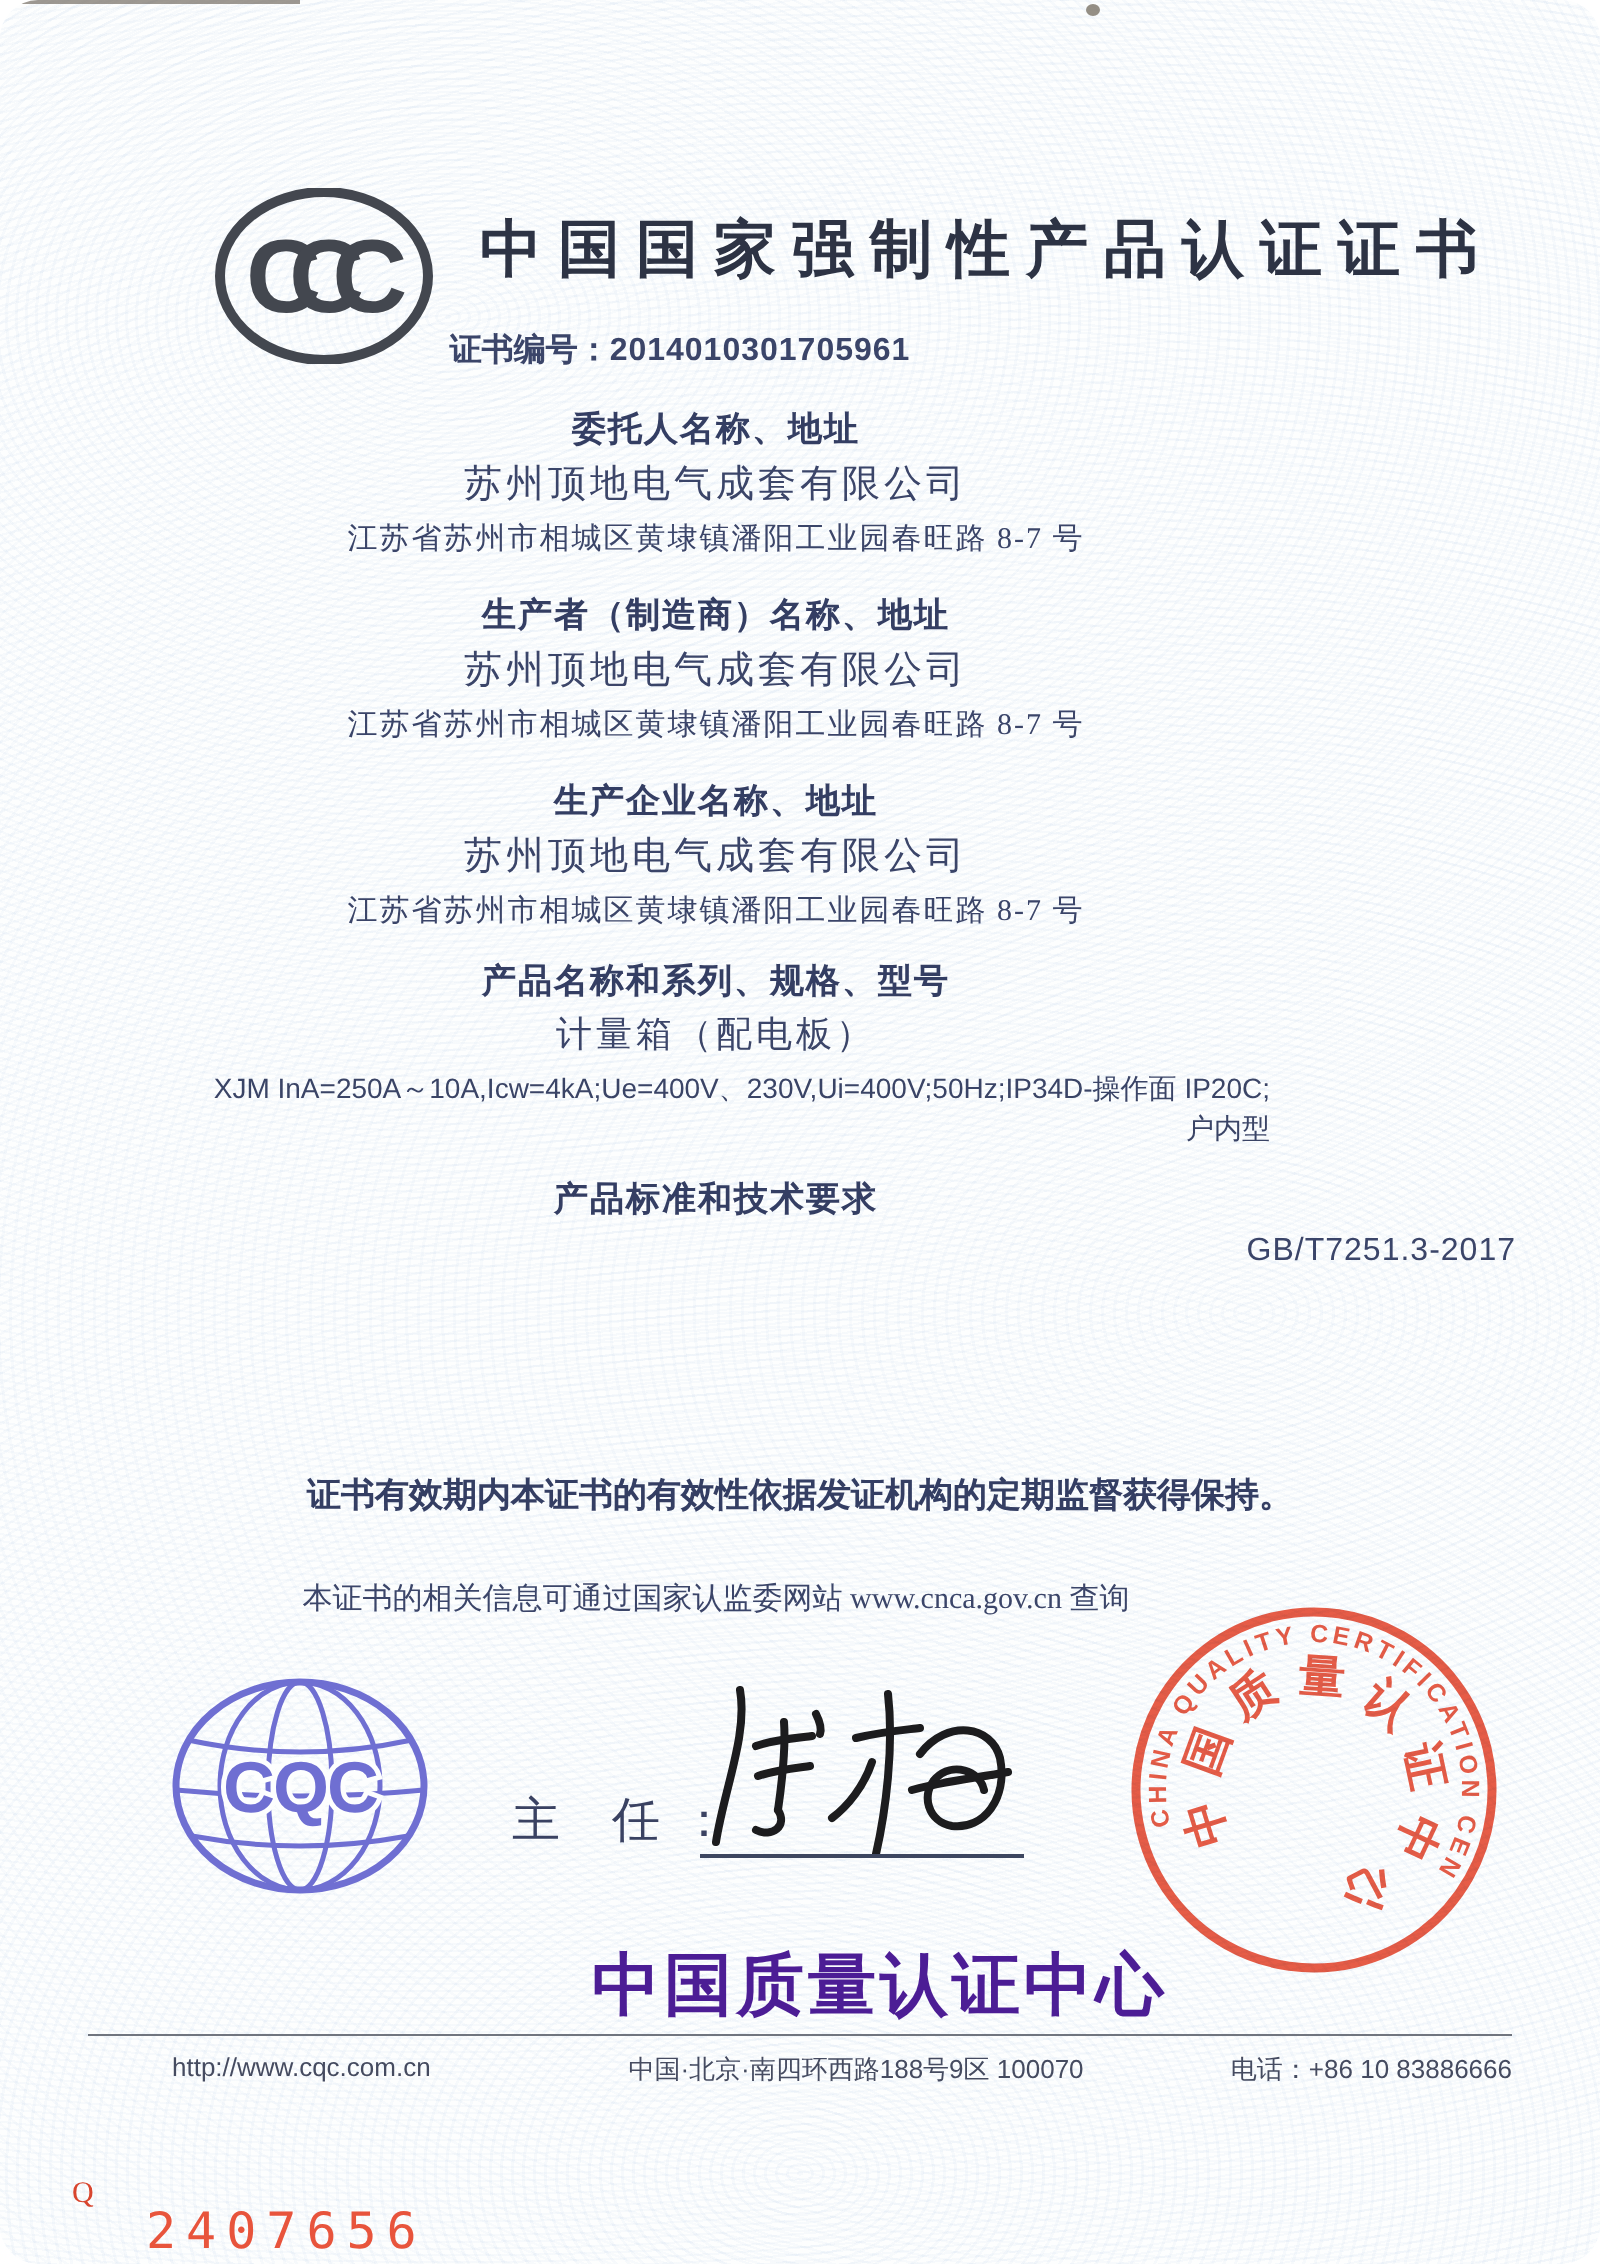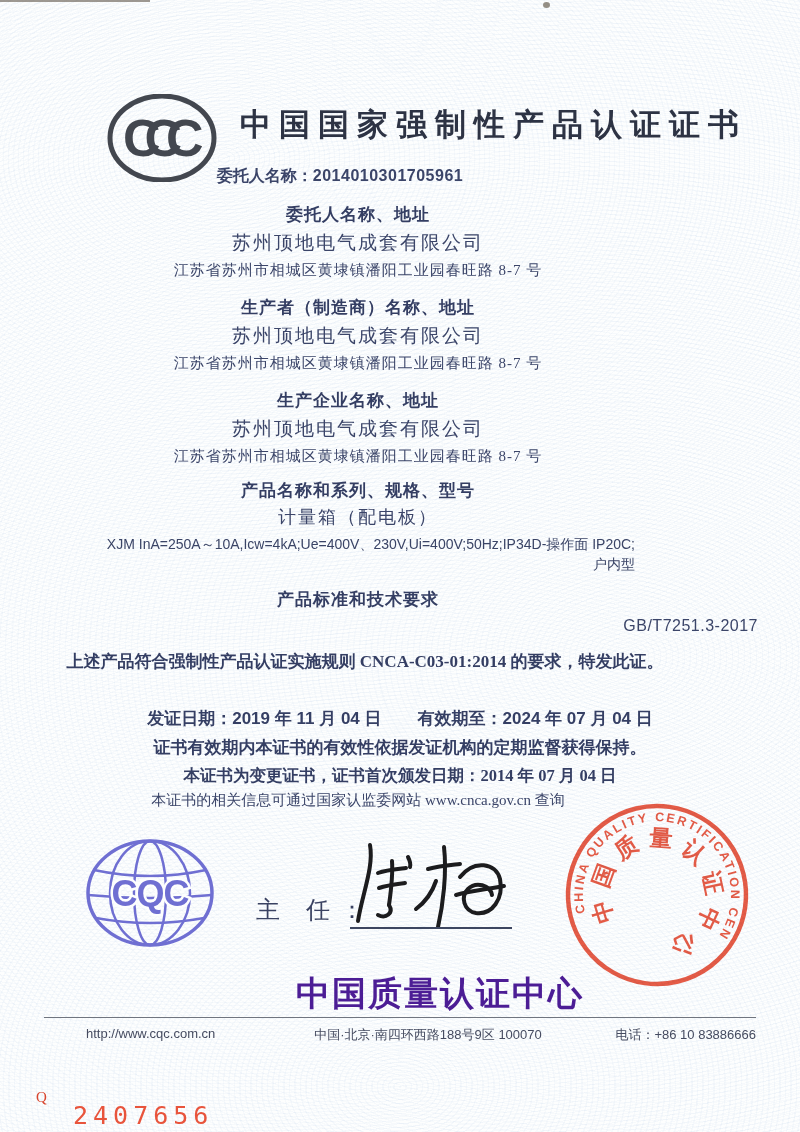--- a/index.html
+++ b/index.html
@@ -1,19 +1,19 @@
 <!DOCTYPE html>
 <html><head>
 <meta charset="utf-8">
 <style>
   html,body{margin:0;padding:0;background:#ffffff;}
   .page{
     position:relative;width:800px;height:1132px;margin:0 auto;
     background:#fdfefe;overflow:hidden;
-    font-family:"Liberation Serif",serif;color:#3b4569;
+    font-family:"Liberation Serif",serif;color:#3b4569;border-radius:19px;
   }
   
   .page::before{
     content:"";position:absolute;inset:0;pointer-events:none;
     background:
       repeating-radial-gradient(ellipse 620px 420px at 28% 14%, rgba(120,160,210,.05) 0 1.5px, transparent 1.5px 5px),
       repeating-radial-gradient(ellipse 700px 520px at 78% 58%, rgba(120,160,210,.045) 0 1.5px, transparent 1.5px 6px),
       repeating-radial-gradient(ellipse 820px 600px at 50% 96%, rgba(120,160,210,.05) 0 1.5px, transparent 1.5px 5.5px);
   }
   .abs{position:absolute;left:0;width:100%;text-align:center;line-height:1.3;}
@@ -54,21 +54,21 @@
   <div class="scan-edge"></div>
   <div class="scan-dot"></div>
 
   <svg style="position:absolute;left:106px;top:94px;" width="112" height="88" viewBox="0 0 112 88">
     <ellipse cx="56" cy="44" rx="52" ry="42" fill="none" stroke="#43474f" stroke-width="5"></ellipse>
     <text x="17" y="62" font-family="Liberation Sans, sans-serif" font-weight="700" font-size="52" letter-spacing="-16" fill="#43474f">CCC</text>
   </svg>
 
   <div class="title">中国国家强制性产品认证证书</div>
   <div class="abs num-line shift-sm">
-    <span class="cn">委托人名称：</span><span class="digits">2014010301705961</span>
+    <span class="cn">证书编号：</span><span class="digits">2014010301705961</span>
   </div>
 
   <div class="abs heading hd shift" style="top:204px">委托人名称、地址</div>
   <div class="abs company shift" style="top:231px">苏州顶地电气成套有限公司</div>
   <div class="abs addr shift" style="top:261px">江苏省苏州市相城区黄埭镇潘阳工业园春旺路 8-7 号</div>
 
   <div class="abs heading hd shift" style="top:297px">生产者（制造商）名称、地址</div>
   <div class="abs company shift" style="top:324px">苏州顶地电气成套有限公司</div>
   <div class="abs addr shift" style="top:354px">江苏省苏州市相城区黄埭镇潘阳工业园春旺路 8-7 号</div>
 
@@ -76,33 +76,23 @@
   <div class="abs company shift" style="top:417px">苏州顶地电气成套有限公司</div>
   <div class="abs addr shift" style="top:447px">江苏省苏州市相城区黄埭镇潘阳工业园春旺路 8-7 号</div>
 
   <div class="abs heading hd shift" style="top:480px">产品名称和系列、规格、型号</div>
   <div class="abs shift" style="top:506px;font-size:18px;letter-spacing:2px">计量箱（配电板）</div>
   <div class="abs lat" style="top:534px;left:130px;width:540px;font-size:14px;line-height:1.45;color:#3a4466;transform:translateX(-35px)">XJM InA=250A～10A,Icw=4kA;Ue=400V、230V,Ui=400V;50Hz;IP34D-操作面 IP20C;户内型</div>
 
   <div class="abs heading hd shift" style="top:589px">产品标准和技术要求</div>
   <div class="abs lat shift" style="top:616px;font-size:16px;letter-spacing:.5px">GB/T7251.3-2017</div>
 
-  <div class="abs hd" style="top:651px;left:90px;width:620px;font-size:17px;line-height:1.35;transform:translateX(-35px)">上述产品符合强制性产品认证实施规则 CNCA-C03-01:2014 的要求，特发此证。</div>
 
-  <div class="dates-row">
-    <span>
-      <span class="cn">发证日期：</span><span>2019 年 11 月 04 日</span>
-    </span>
-    <span>
-      <span class="cn">有效期至：</span><span>2024 年 07 月 04 日</span>
-    </span>
-  </div>
 
   <div class="abs hd" style="top:737px;font-size:17px">证书有效期内本证书的有效性依据发证机构的定期监督获得保持。</div>
-  <div class="abs hd" style="top:765px;font-size:16.5px">本证书为变更证书，证书首次颁发日期：2014 年 07 月 04 日</div>
   <div class="abs shift" style="top:791px;font-size:15px">本证书的相关信息可通过国家认监委网站 www.cnca.gov.cn 查询</div>
 
   <svg style="position:absolute;left:84px;top:838px;" width="132" height="110" viewBox="0 0 132 110">
     <g fill="none" stroke="#6f6fd2" stroke-width="2.5">
       <ellipse cx="66" cy="55" rx="62" ry="52" stroke-width="3.5"></ellipse>
       <ellipse cx="66" cy="55" rx="40" ry="52"></ellipse>
       <ellipse cx="66" cy="55" rx="16" ry="52"></ellipse>
       <path d="M 10,32 Q 66,44 122,32"></path>
       <path d="M 4,57 Q 66,63 128,57"></path>
       <path d="M 12,80 Q 66,90 120,80"></path>

